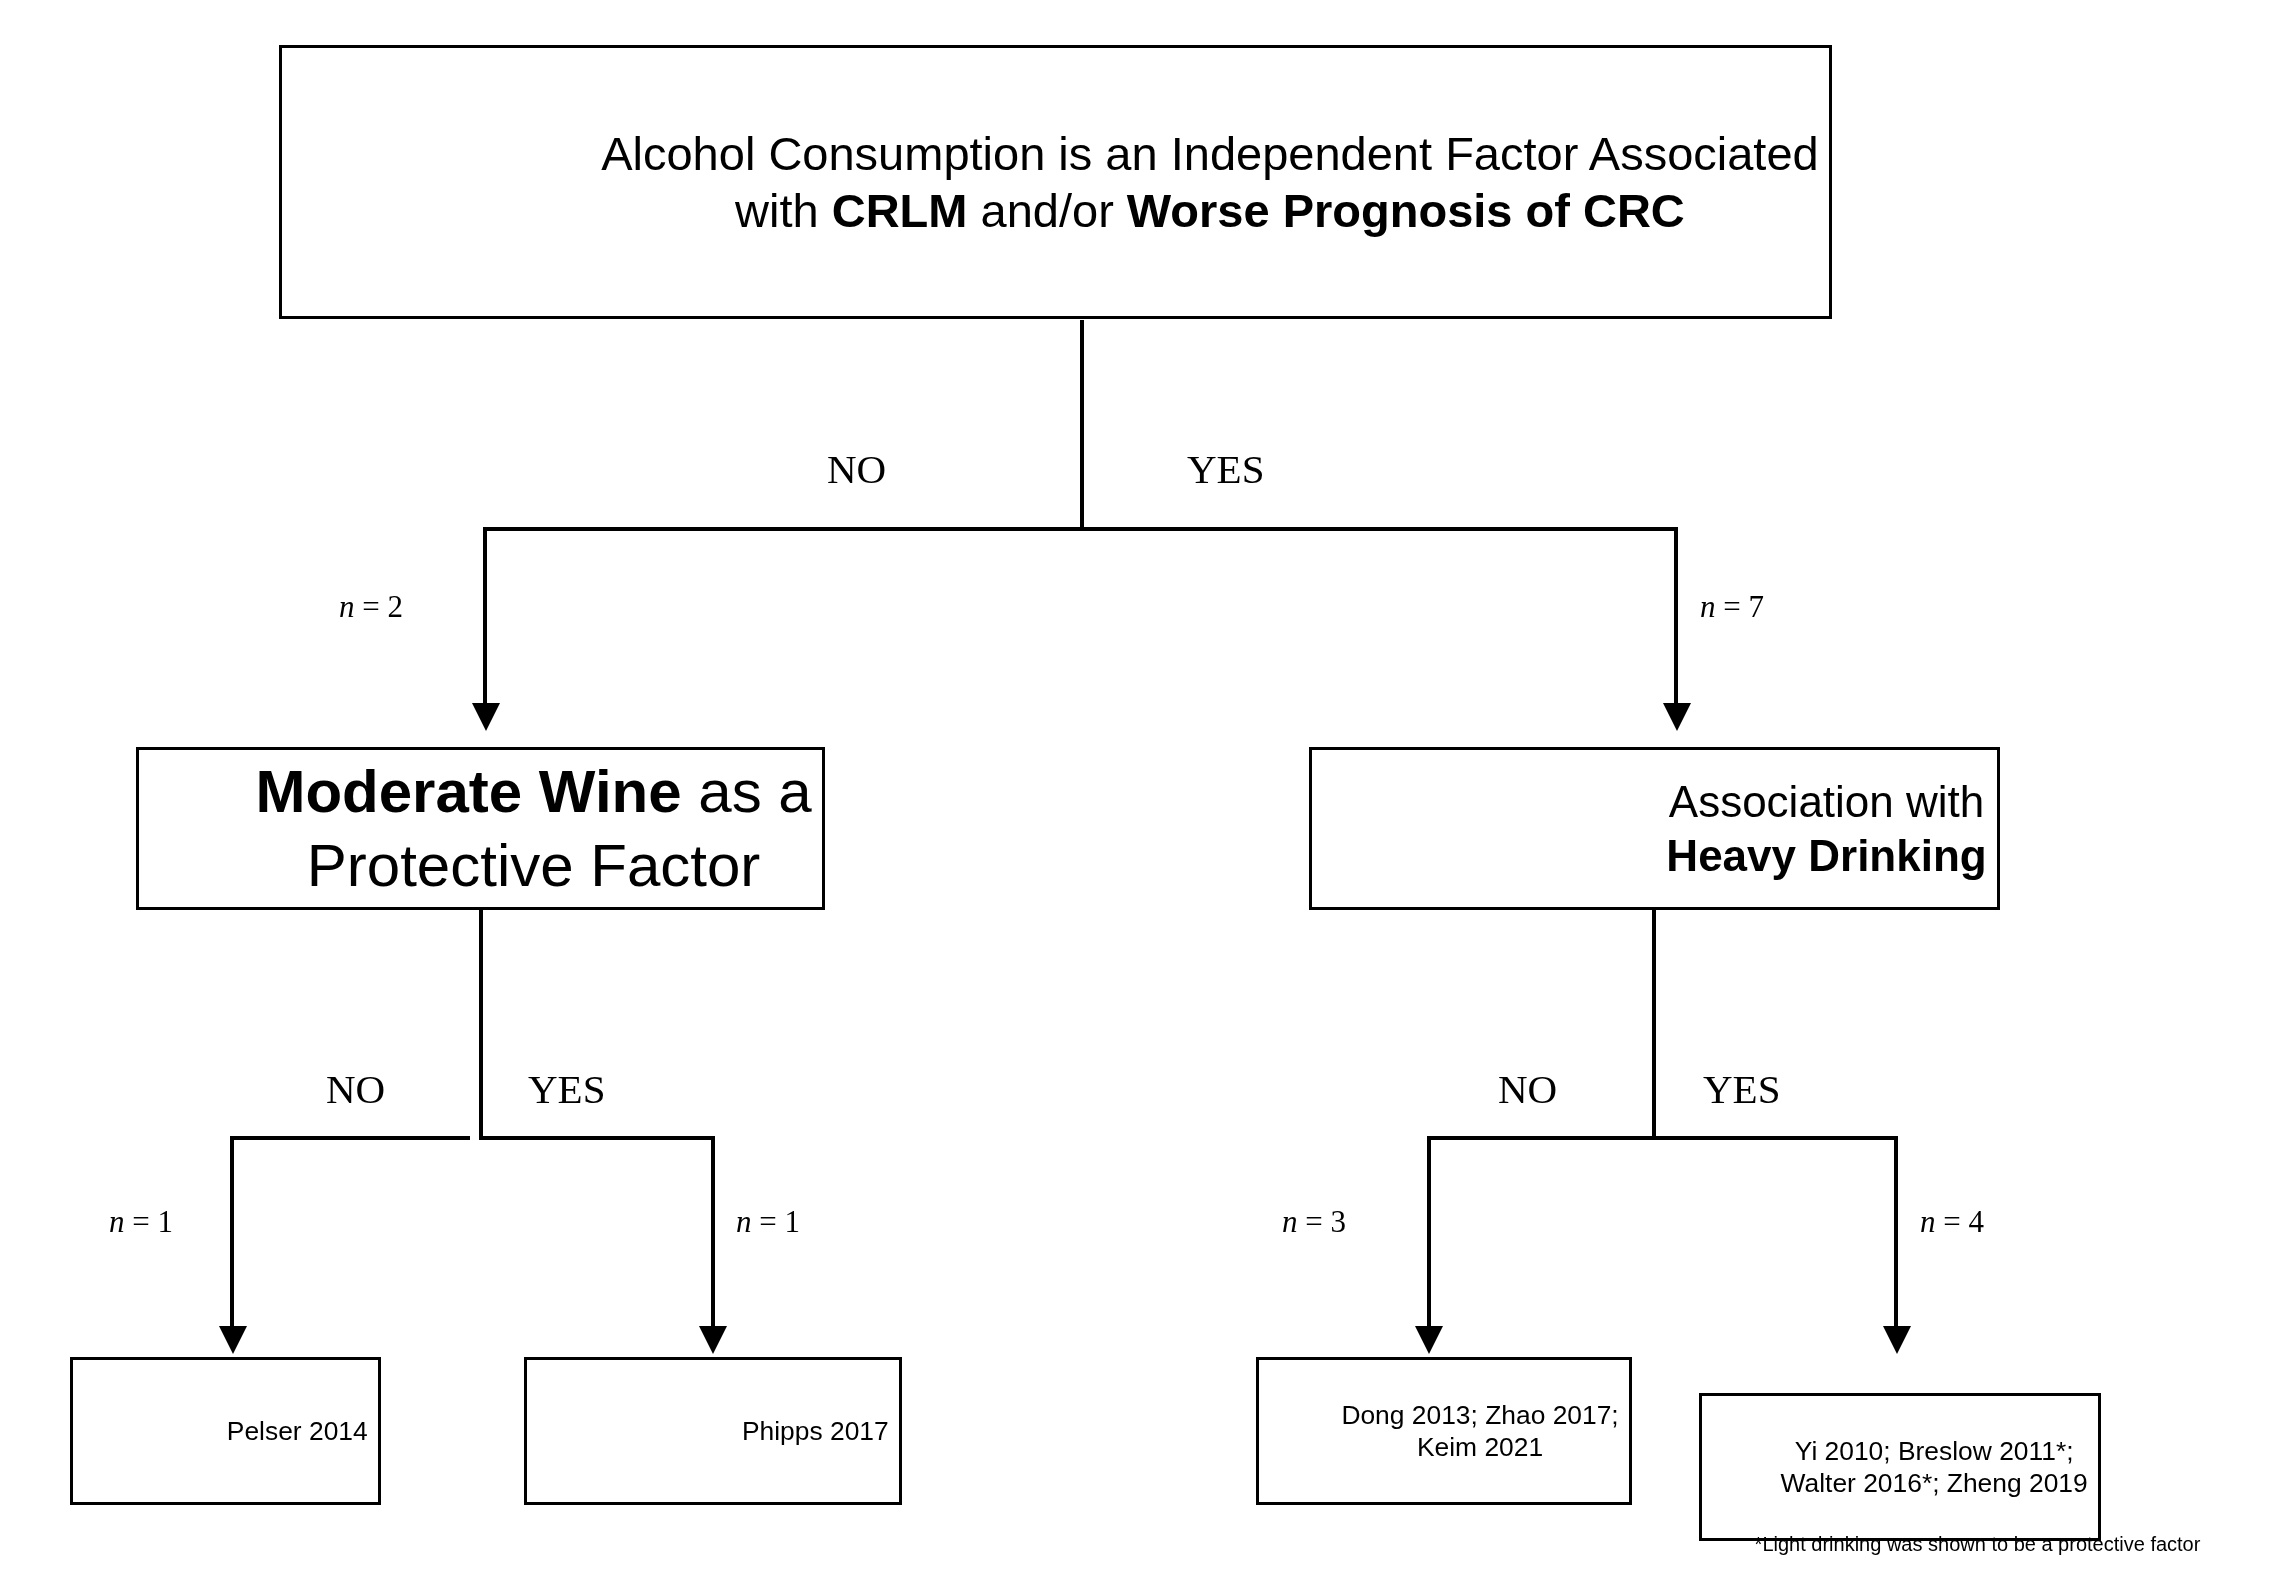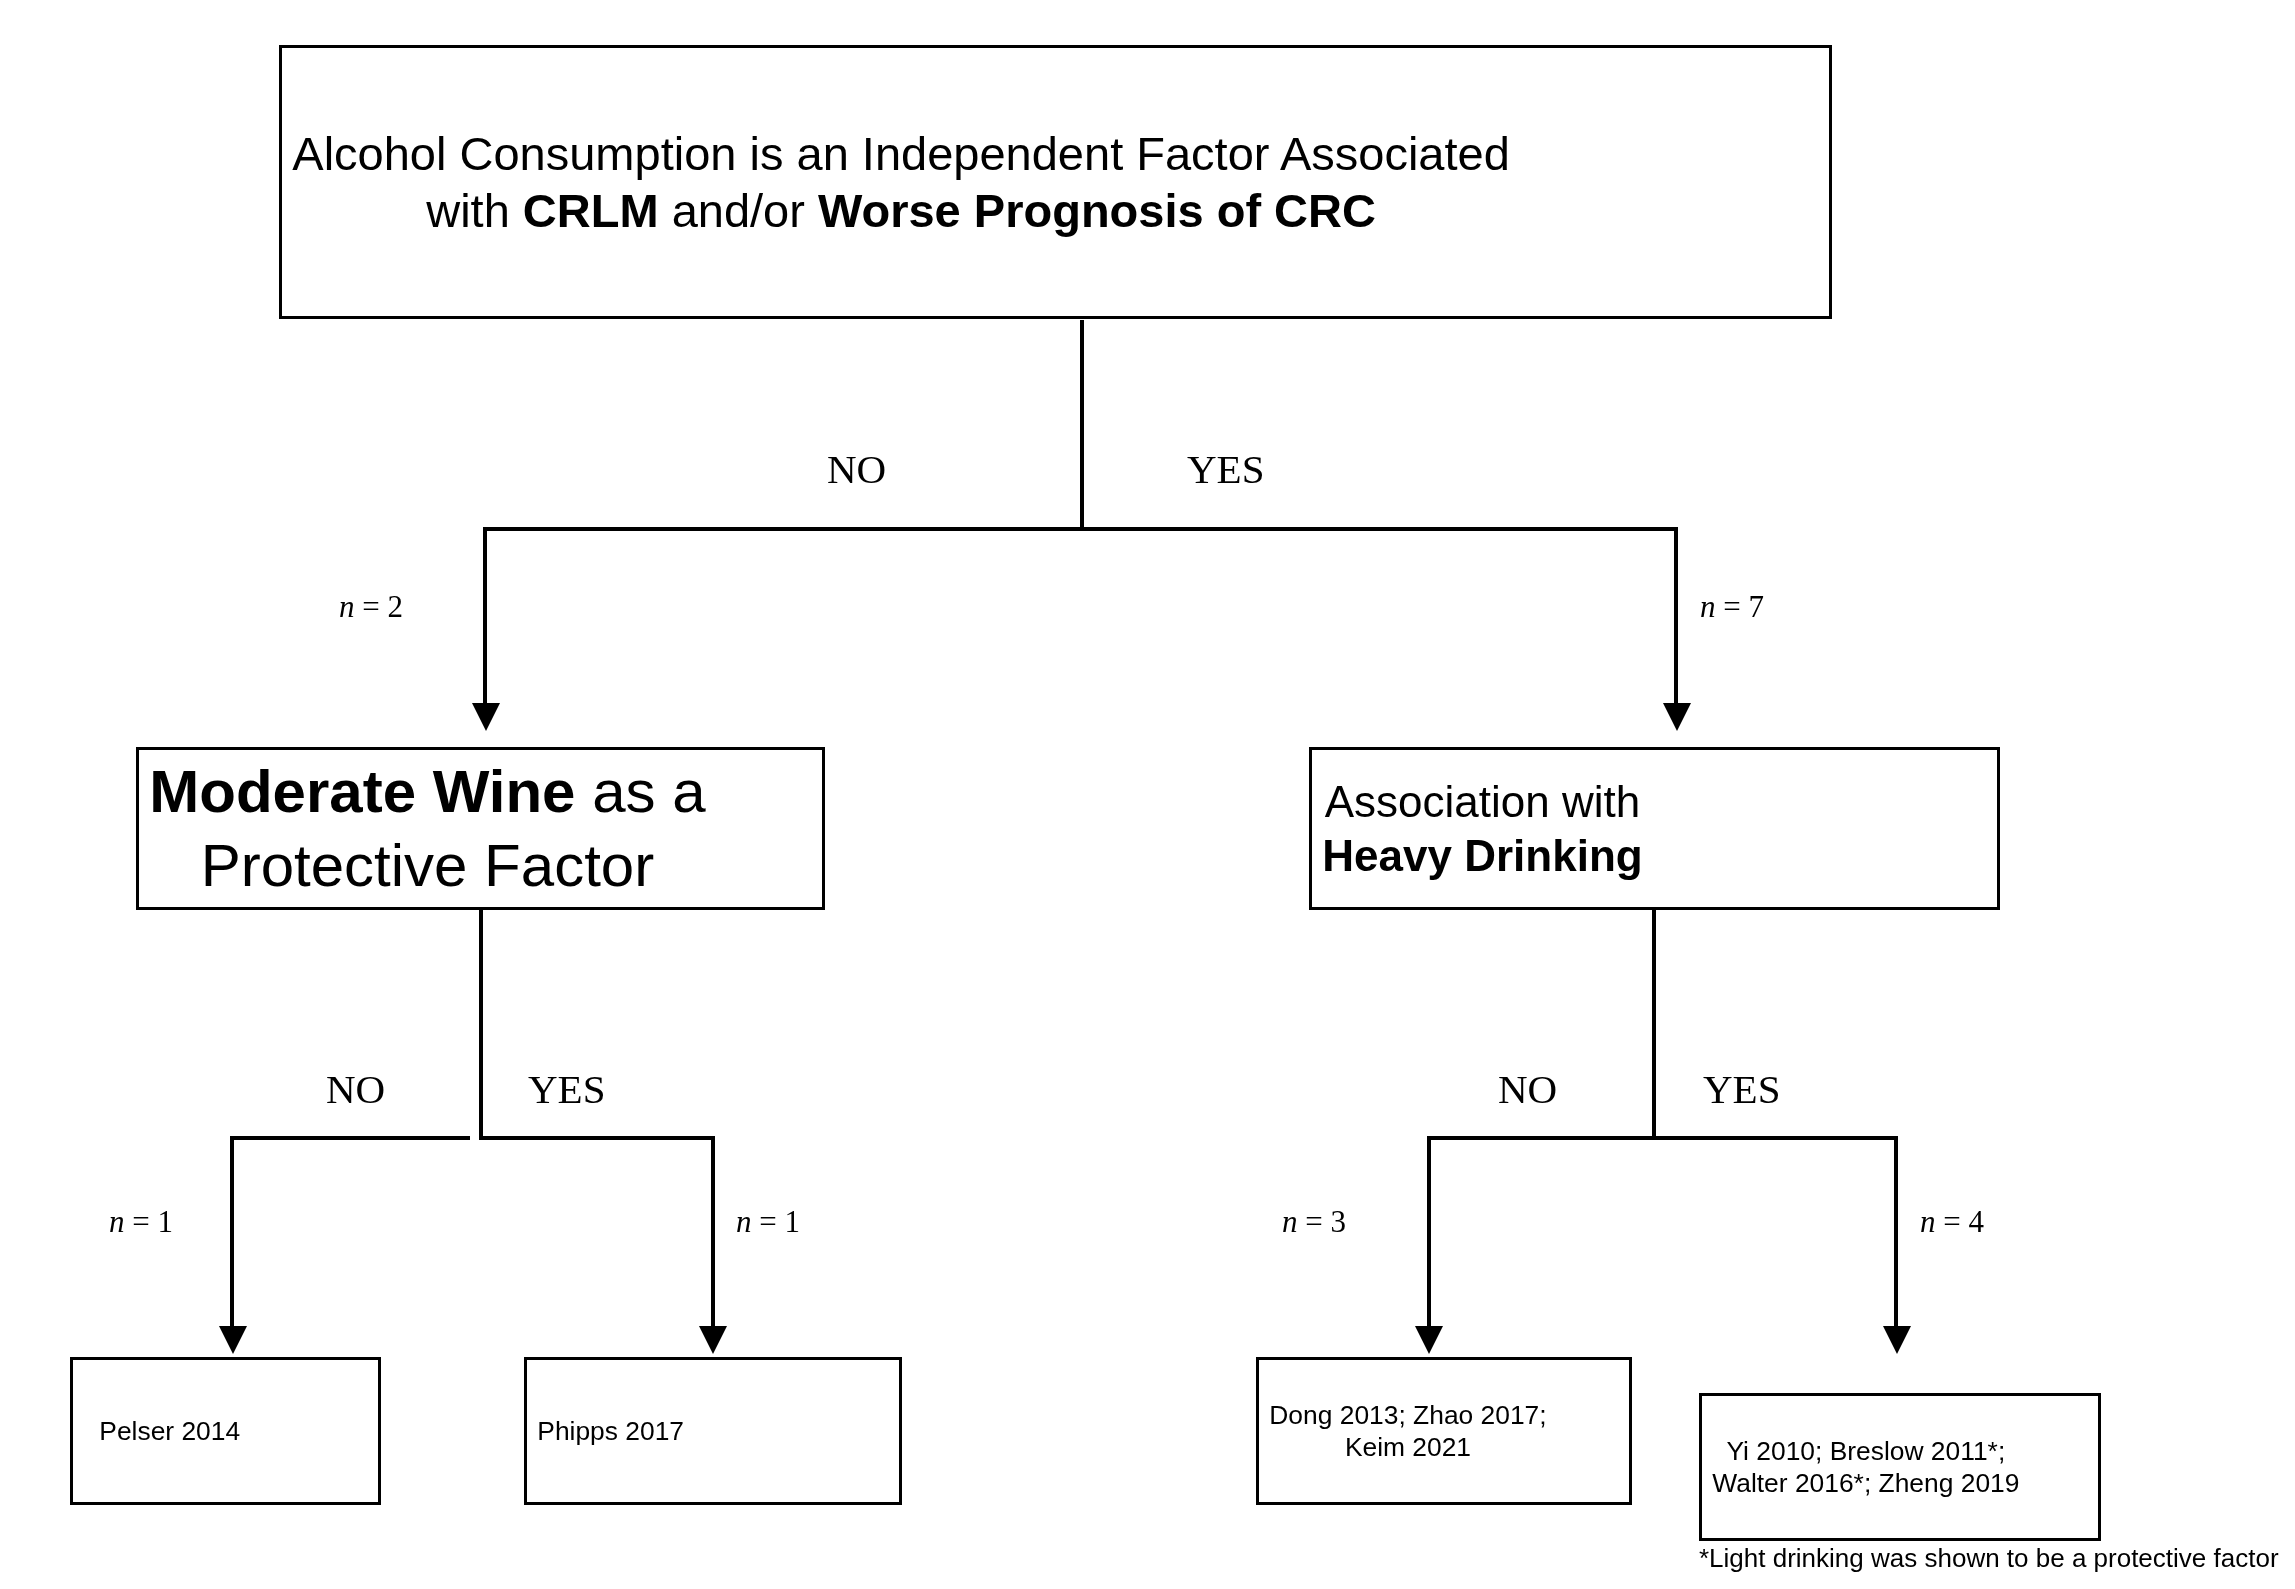--- a/index.html
+++ b/index.html
@@ -18,21 +18,21 @@
     background: #ffffff;
     overflow: hidden;
   }
   .node {
     position: absolute;
     box-sizing: border-box;
     border: 3.7px solid #000000;
     background: #ffffff;
     display: flex;
     align-items: center;
-    justify-content: flex-start;
+    justify-content: flex-end;
     text-align: center;
     line-height: 1.22;
   }
   .node .txt { display: block; padding: 0 10.3px; }
   b { font-weight: bold; }
 
   
   #node-root {
     left: 279px;  top: 45px;
     width: 1553px; height: 274px;
@@ -98,24 +98,23 @@
     font-family: Liberation Serif, serif;
   }
   .nlabel .nrest { font-style: normal; }
 
   
   #footnote {
     position: absolute;
     left: 1699px;
     top: 1533px;
     width: 557px;
-    font-size: 26px;
+    font-size: 20px;
     text-align: center;
     white-space: nowrap;
-    margin-top: 10px;
   }
 </style>
 </head>
 <body>
 
 <div id="canvas">
 
   <div class="node" id="node-root">
     <span class="txt">
       <span>Alcohol Consumption is an Independent Factor Associated</span><br>

